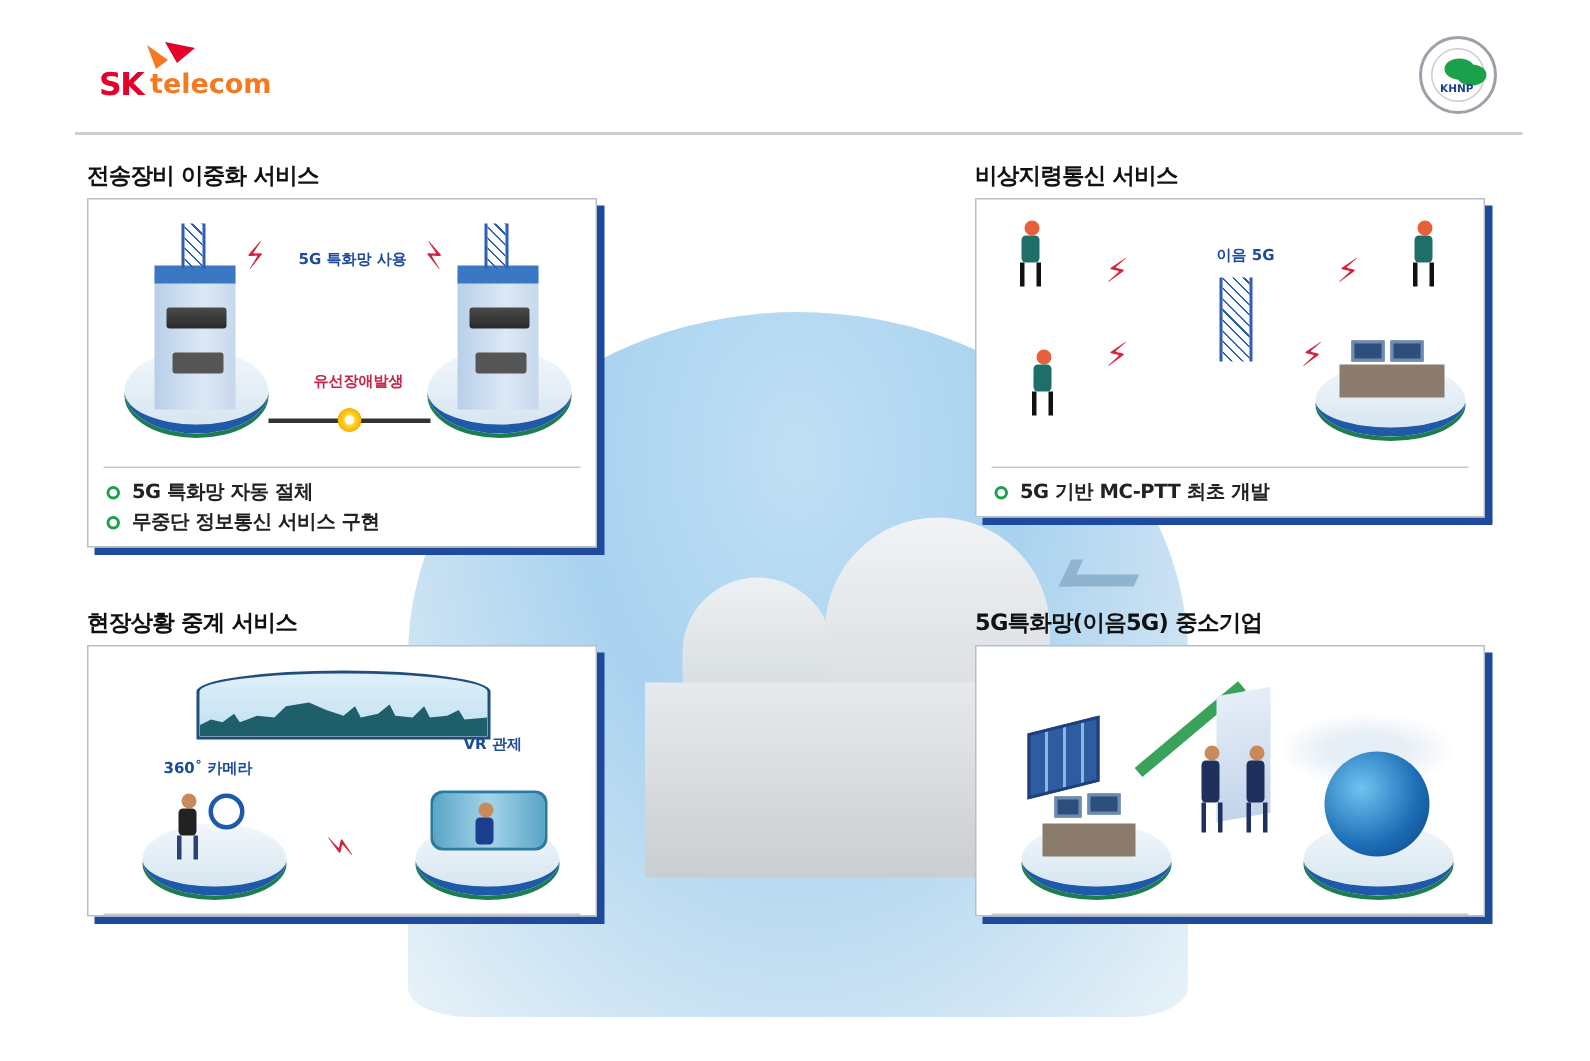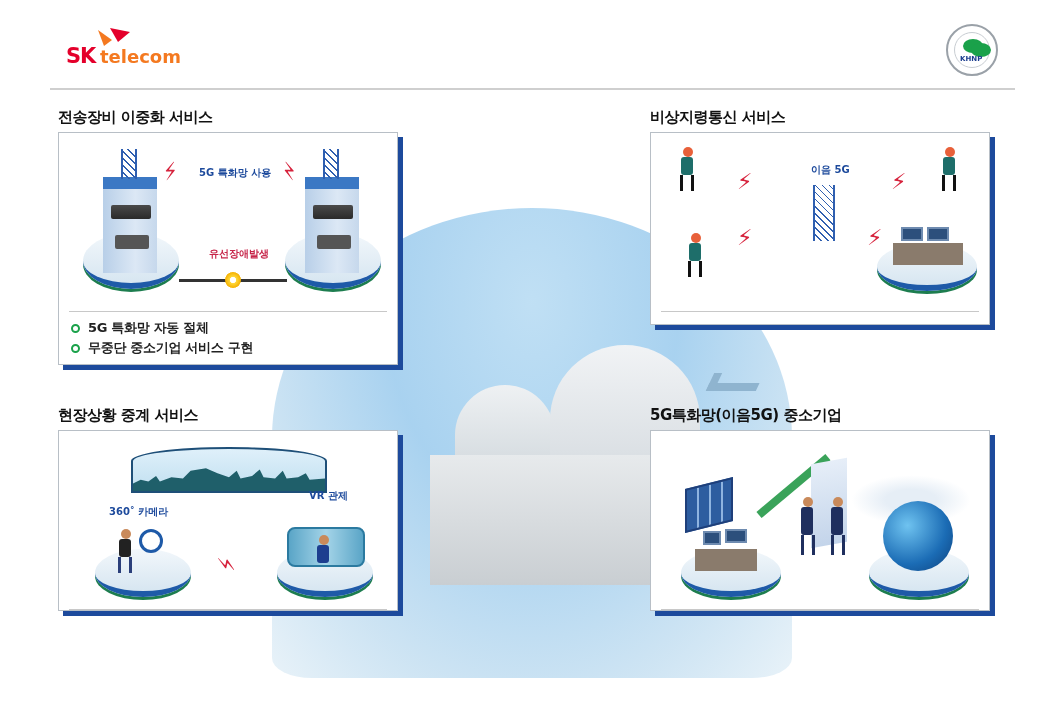--- a/index.html
+++ b/index.html
@@ -116,21 +116,21 @@
       <div class="spark" style="left:166px; top:139px;"></div>
     </div>
     <div class="card-rule"></div>
     <ul class="bullets">
       <li>
           <span class="bullet-dot"></span>
           <span>5G 특화망 자동 절체</span>
         </li>
       <li>
           <span class="bullet-dot"></span>
-          <span>무중단 중소기업 서비스 구현</span>
+          <span>무중단 정보통신 서비스 구현</span>
         </li>
     </ul>
   </div>
 </section>
 
 <section class="section" style="left:650px; top:108px;">
   <h2 class="section-title">비상지령통신 서비스</h2>
   <div class="card">
     <div class="illus">
       <div class="person" style="left:24px; top:14px;">
@@ -154,20 +154,24 @@
       <span class="bolt" style="left:240px; top:38px;">⚡</span>
       <span class="bolt" style="left:86px; top:94px;">⚡</span>
       <span class="bolt" style="left:216px; top:94px;">⚡</span>
       <div class="platform" style="left:226px; top:110px; width:100px; height:48px;"></div>
       <div class="desk" style="left:242px; top:110px; width:70px; height:22px;"></div>
       <div class="monitor" style="left:250px; top:94px; width:22px; height:14px;"></div>
       <div class="monitor" style="left:276px; top:94px; width:22px; height:14px;"></div>
     </div>
     <div class="card-rule"></div>
     <ul class="bullets">
+      <li>
+          <span class="bullet-dot"></span>
+          <span>5G 기반 MC-PTT 최초 개발</span>
+        </li>
     </ul>
   </div>
 </section>
 
 <section class="section" style="left:58px; top:406px;">
   <h2 class="section-title">현장상황 중계 서비스</h2>
   <div class="card">
     <div class="illus">
       <div class="panorama" style="left:72px; top:16px; width:196px; height:46px;">
           <div class="skyline"></div>

